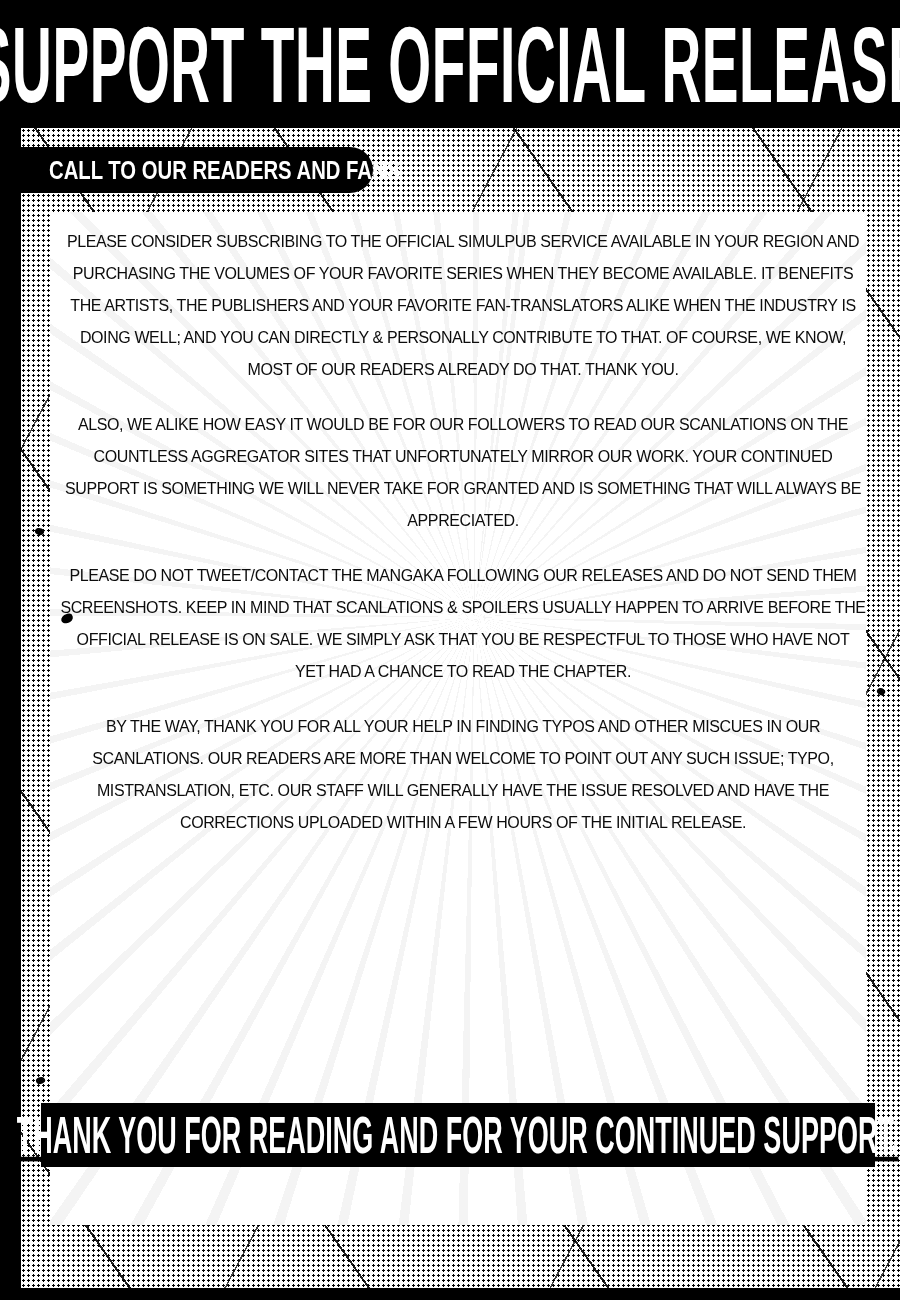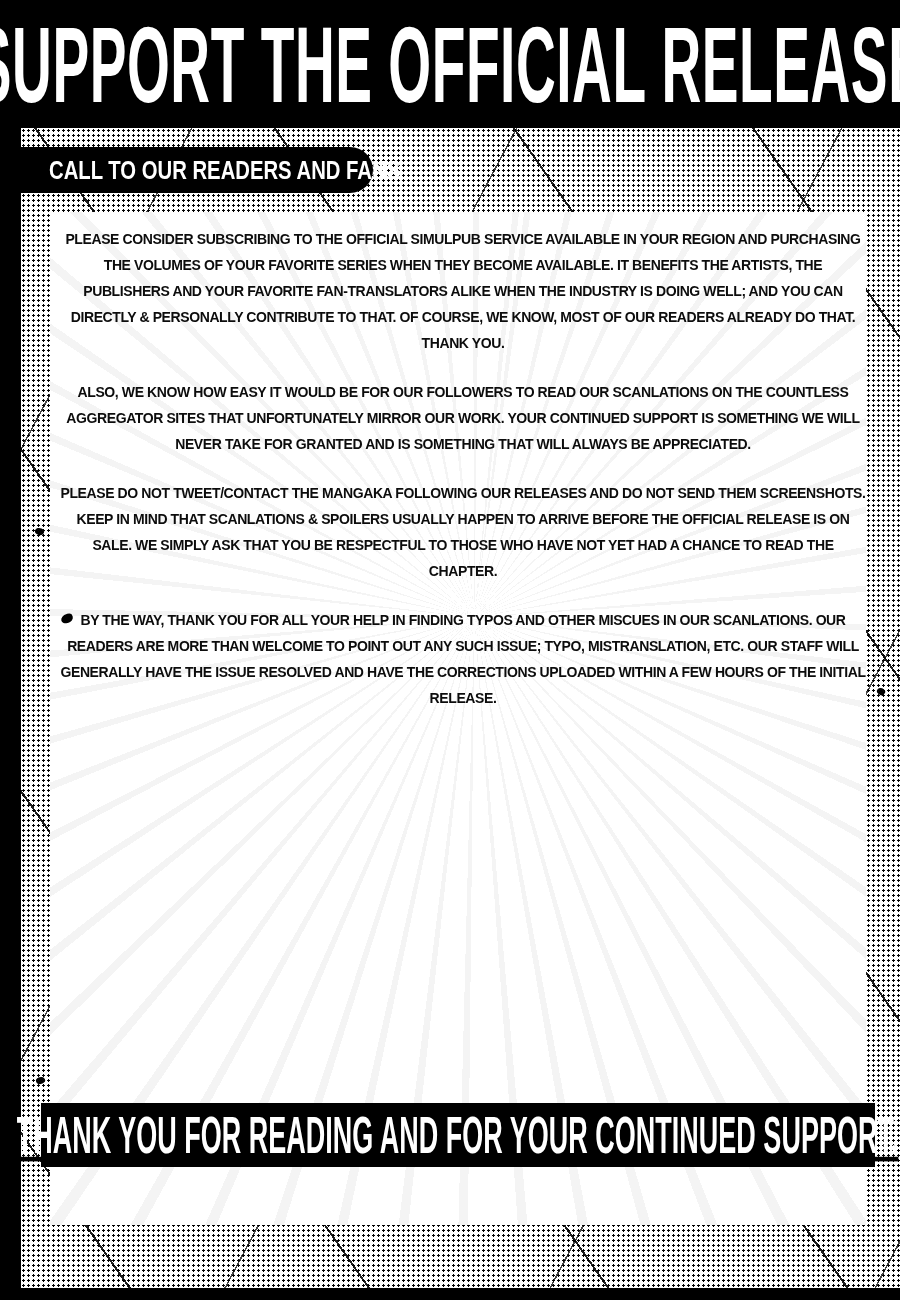--- a/index.html
+++ b/index.html
@@ -42,21 +42,21 @@
   
   .panel{
     position:absolute;left:29px;top:84px;width:816px;height:1013px;
     background-color:#fff;
     background-image:
       repeating-conic-gradient(from 7deg at 52% 40%,rgba(0,0,0,0.045) 0 0.9deg,transparent 0.9deg 5.6deg),
       radial-gradient(circle at 52% 40%,#fff 0 120px,transparent 340px);
   }
   .copy{
     position:absolute;top:14px;left:10px;width:806px;
-    color:#0c0c0c;font-weight:bold;font-size:14px;line-height:26px;
+    color:#0c0c0c;font-weight:normal;font-size:16px;line-height:32px;
     letter-spacing:-0.4px;
   }
   .copy p{margin:0 0 23px 0;}
   
   .thanks-banner{
     position:absolute;left:-9px;top:891px;width:834px;height:64px;
     background:#000;display:flex;align-items:center;justify-content:center;text-decoration:underline;
   }
   .thanks-text{
     color:#fff;font-weight:bold;font-size:45px;line-height:1;
@@ -89,21 +89,21 @@
   <div class="frame">
 
     <div class="ribbon">
       <span class="ribbon-text">CALL TO OUR READERS AND FANS</span>
     </div>
 
     <div class="panel">
 
       <div class="copy">
         <p>PLEASE CONSIDER SUBSCRIBING TO THE OFFICIAL SIMULPUB SERVICE AVAILABLE IN YOUR REGION AND PURCHASING THE VOLUMES OF YOUR FAVORITE SERIES WHEN THEY BECOME AVAILABLE. IT BENEFITS THE ARTISTS, THE PUBLISHERS AND YOUR FAVORITE FAN-TRANSLATORS ALIKE WHEN THE INDUSTRY IS DOING WELL; AND YOU CAN DIRECTLY &amp; PERSONALLY CONTRIBUTE TO THAT. OF COURSE, WE KNOW, MOST OF OUR READERS ALREADY DO THAT. THANK YOU.</p>
-        <p>ALSO, WE KNOW HOW EASY IT WOULD BE FOR OUR FOLLOWERS TO READ OUR SCANLATIONS ON THE COUNTLESS AGGREGATOR SITES THAT UNFORTUNATELY MIRROR OUR WORK. YOUR CONTINUED SUPPORT IS SOMETHING WE WILL NEVER TAKE FOR GRANTED AND IS SOMETHING THAT WILL ALWAYS BE APPRECIATED.</p>
+        <p>ALSO, WE ALIKE HOW EASY IT WOULD BE FOR OUR FOLLOWERS TO READ OUR SCANLATIONS ON THE COUNTLESS AGGREGATOR SITES THAT UNFORTUNATELY MIRROR OUR WORK. YOUR CONTINUED SUPPORT IS SOMETHING WE WILL NEVER TAKE FOR GRANTED AND IS SOMETHING THAT WILL ALWAYS BE APPRECIATED.</p>
         <p>PLEASE DO NOT TWEET/CONTACT THE MANGAKA FOLLOWING OUR RELEASES AND DO NOT SEND THEM SCREENSHOTS. KEEP IN MIND THAT SCANLATIONS &amp; SPOILERS USUALLY HAPPEN TO ARRIVE BEFORE THE OFFICIAL RELEASE IS ON SALE. WE SIMPLY ASK THAT YOU BE RESPECTFUL TO THOSE WHO HAVE NOT YET HAD A CHANCE TO READ THE CHAPTER.</p>
         <p>BY THE WAY, THANK YOU FOR ALL YOUR HELP IN FINDING TYPOS AND OTHER MISCUES IN OUR SCANLATIONS. OUR READERS ARE MORE THAN WELCOME TO POINT OUT ANY SUCH ISSUE; TYPO, MISTRANSLATION, ETC. OUR STAFF WILL GENERALLY HAVE THE ISSUE RESOLVED AND HAVE THE CORRECTIONS UPLOADED WITHIN A FEW HOURS OF THE INITIAL RELEASE.</p>
       </div>
 
       <div class="thanks-banner">
         <div class="thanks-text">THANK YOU FOR READING AND FOR YOUR CONTINUED SUPPORT.</div>
       </div>
 
 
     </div>

